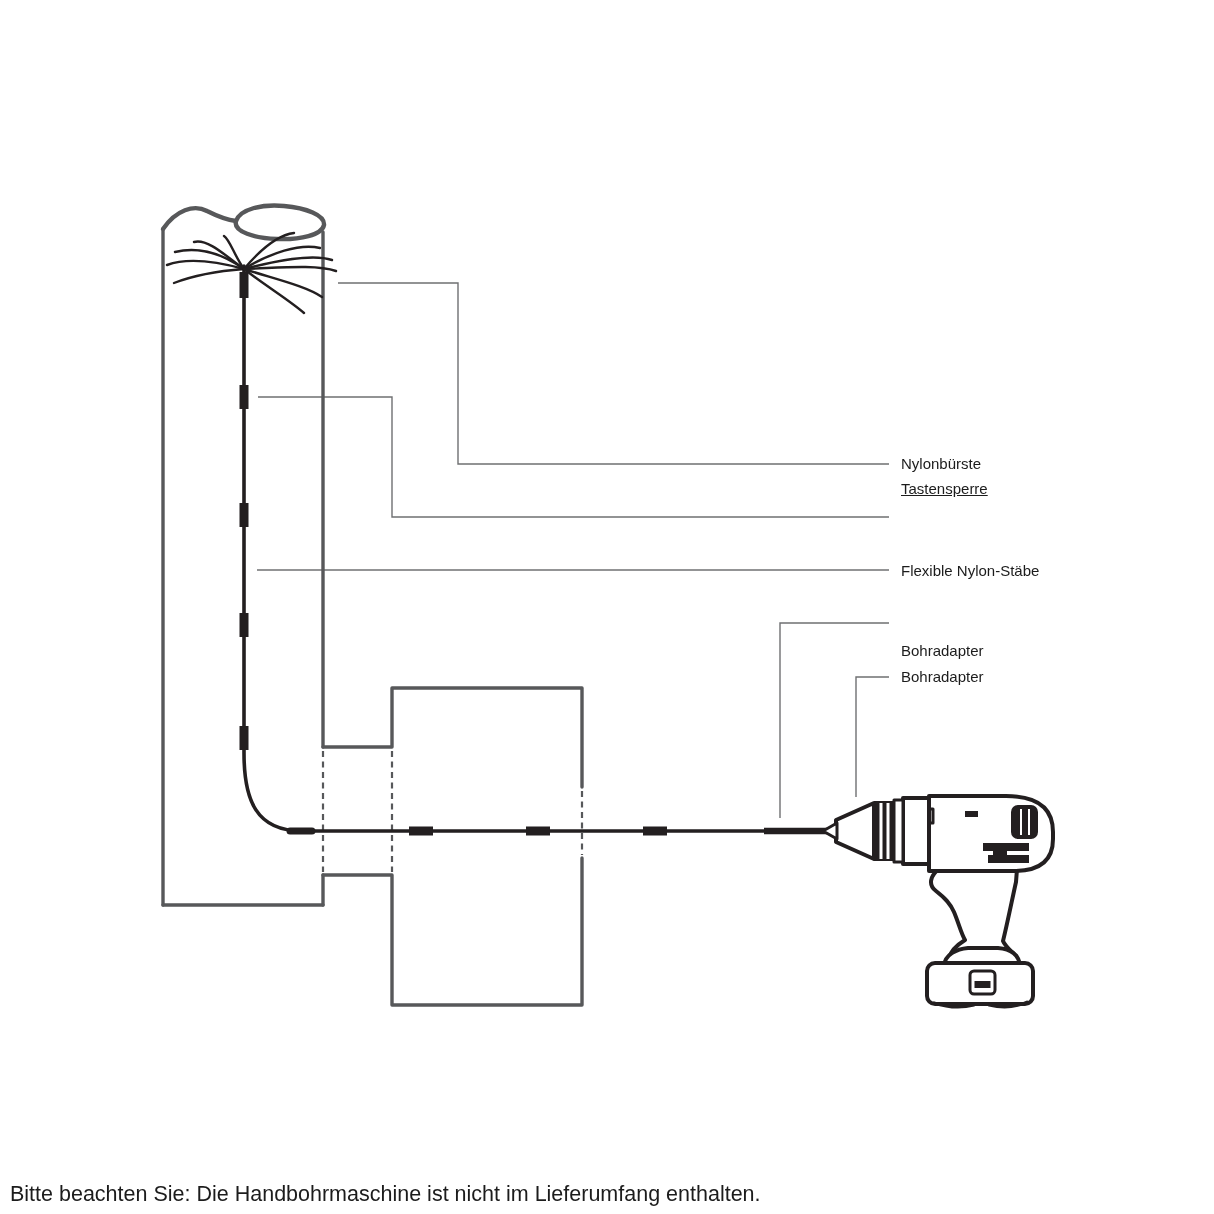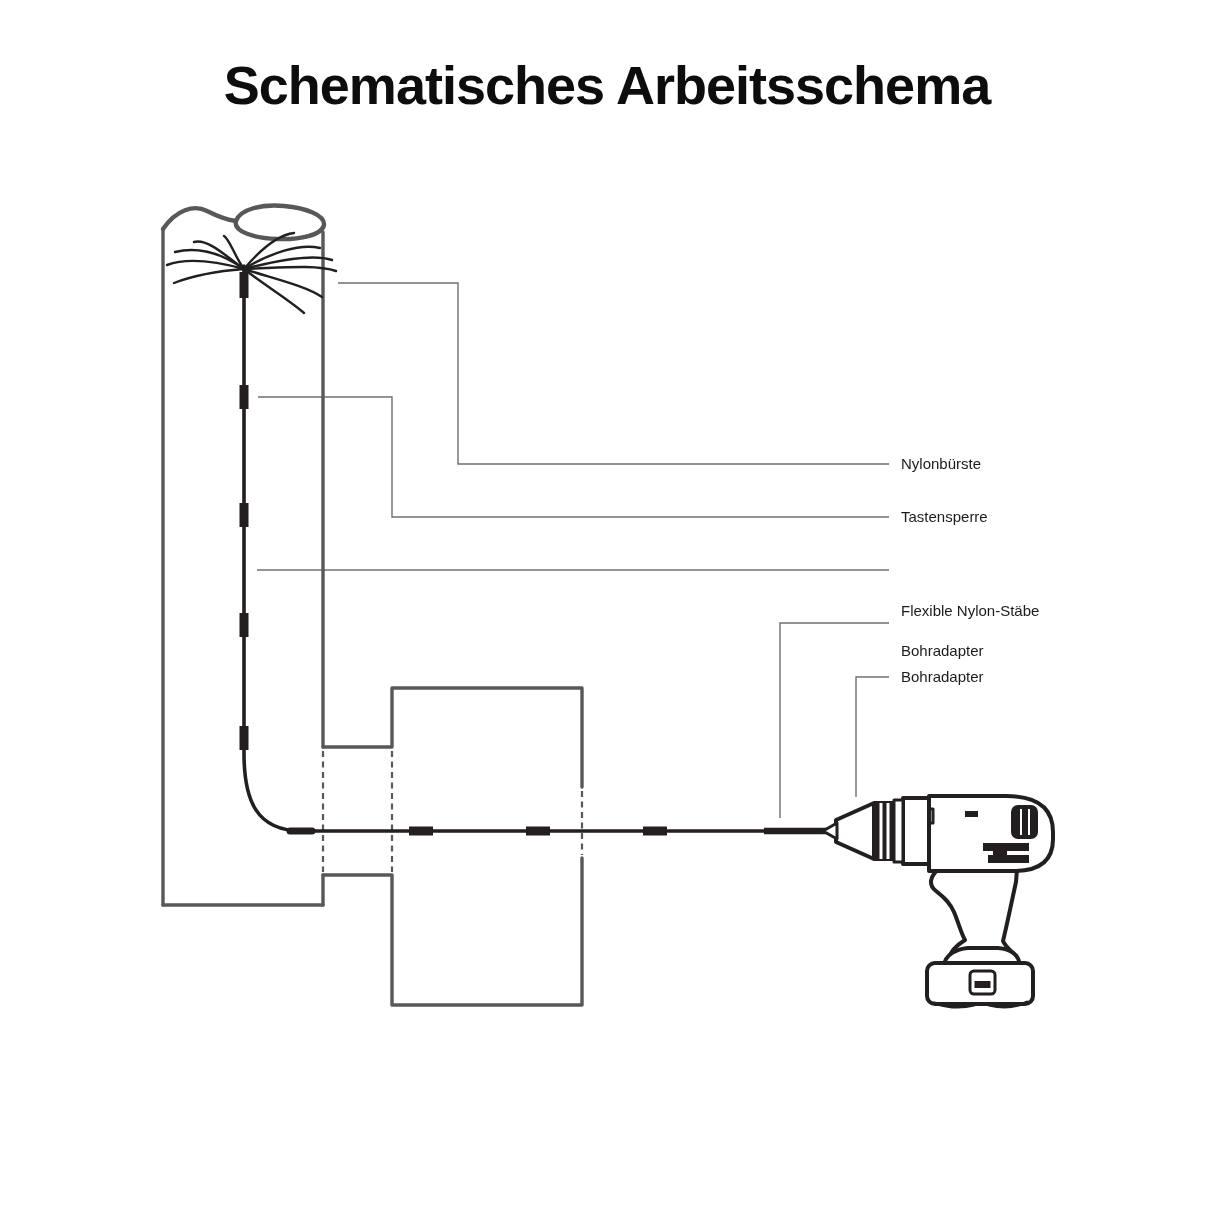--- a/index.html
+++ b/index.html
@@ -17,21 +17,21 @@
   }
   .title{
     position:absolute;left:0;right:0;top:54px;
     text-align:center;font-size:54px;line-height:1.15;font-weight:700;
     letter-spacing:-1px;color:#0d0d0d;white-space:nowrap;
   }
   .part-label{
     position:absolute;left:901px;font-size:15px;line-height:26px;
     white-space:nowrap;color:var(--text);
   }
-  .label-1{top:451px;} .label-2{top:504px;} .label-3{top:558px;margin-top:40px;}
+  .label-1{top:451px;} .label-2{top:476px;text-decoration:underline;} .label-3{top:558px;}
   .label-4{top:638px;} .label-5{top:664px;}
   .footnote{
     position:absolute;left:10px;top:1181px;font-size:21.5px;line-height:26px;
     white-space:nowrap;color:var(--text);
   }
   svg{position:absolute;left:0;top:0;}
   .wall{stroke:var(--wall);stroke-width:3.4;fill:none;stroke-linecap:round;stroke-linejoin:round;}
   .rim{stroke:var(--wall);stroke-width:4.4;fill:none;stroke-linecap:round;stroke-linejoin:round;}
   .dash{stroke:var(--wall);stroke-width:2.2;fill:none;stroke-dasharray:6 4.5;}
   .leader{stroke:var(--leader);stroke-width:1.4;fill:none;}
@@ -137,21 +137,21 @@
 
       <rect class="ink" x="874" y="801" width="20" height="60"></rect>
       <path class="wline" d="M881,803 V859 M888,803 V859"></path>
       <rect class="d-thin" x="894" y="800" width="9" height="62"></rect>
 
       <path class="d-out" d="M836,820 L874,803 L874,859 L836,842 Z"></path>
       <path class="d-thin" d="M823,831 L837,823 L837,839 Z"></path>
     </g>
   </svg>
 
-  <div class="title">Schematisches Arbeitsschema</div>
 
   <div class="part-label label-1">Nylonbürste</div>
   <div class="part-label label-2">Tastensperre</div>
   <div class="part-label label-3">Flexible Nylon-Stäbe</div>
   <div class="part-label label-4">Bohradapter</div>
   <div class="part-label label-5">Bohradapter</div>
 
+  <div class="footnote">Bitte beachten Sie: Die Handbohrmaschine ist nicht im Lieferumfang enthalten.</div>
 </div>
 
 </body></html>

